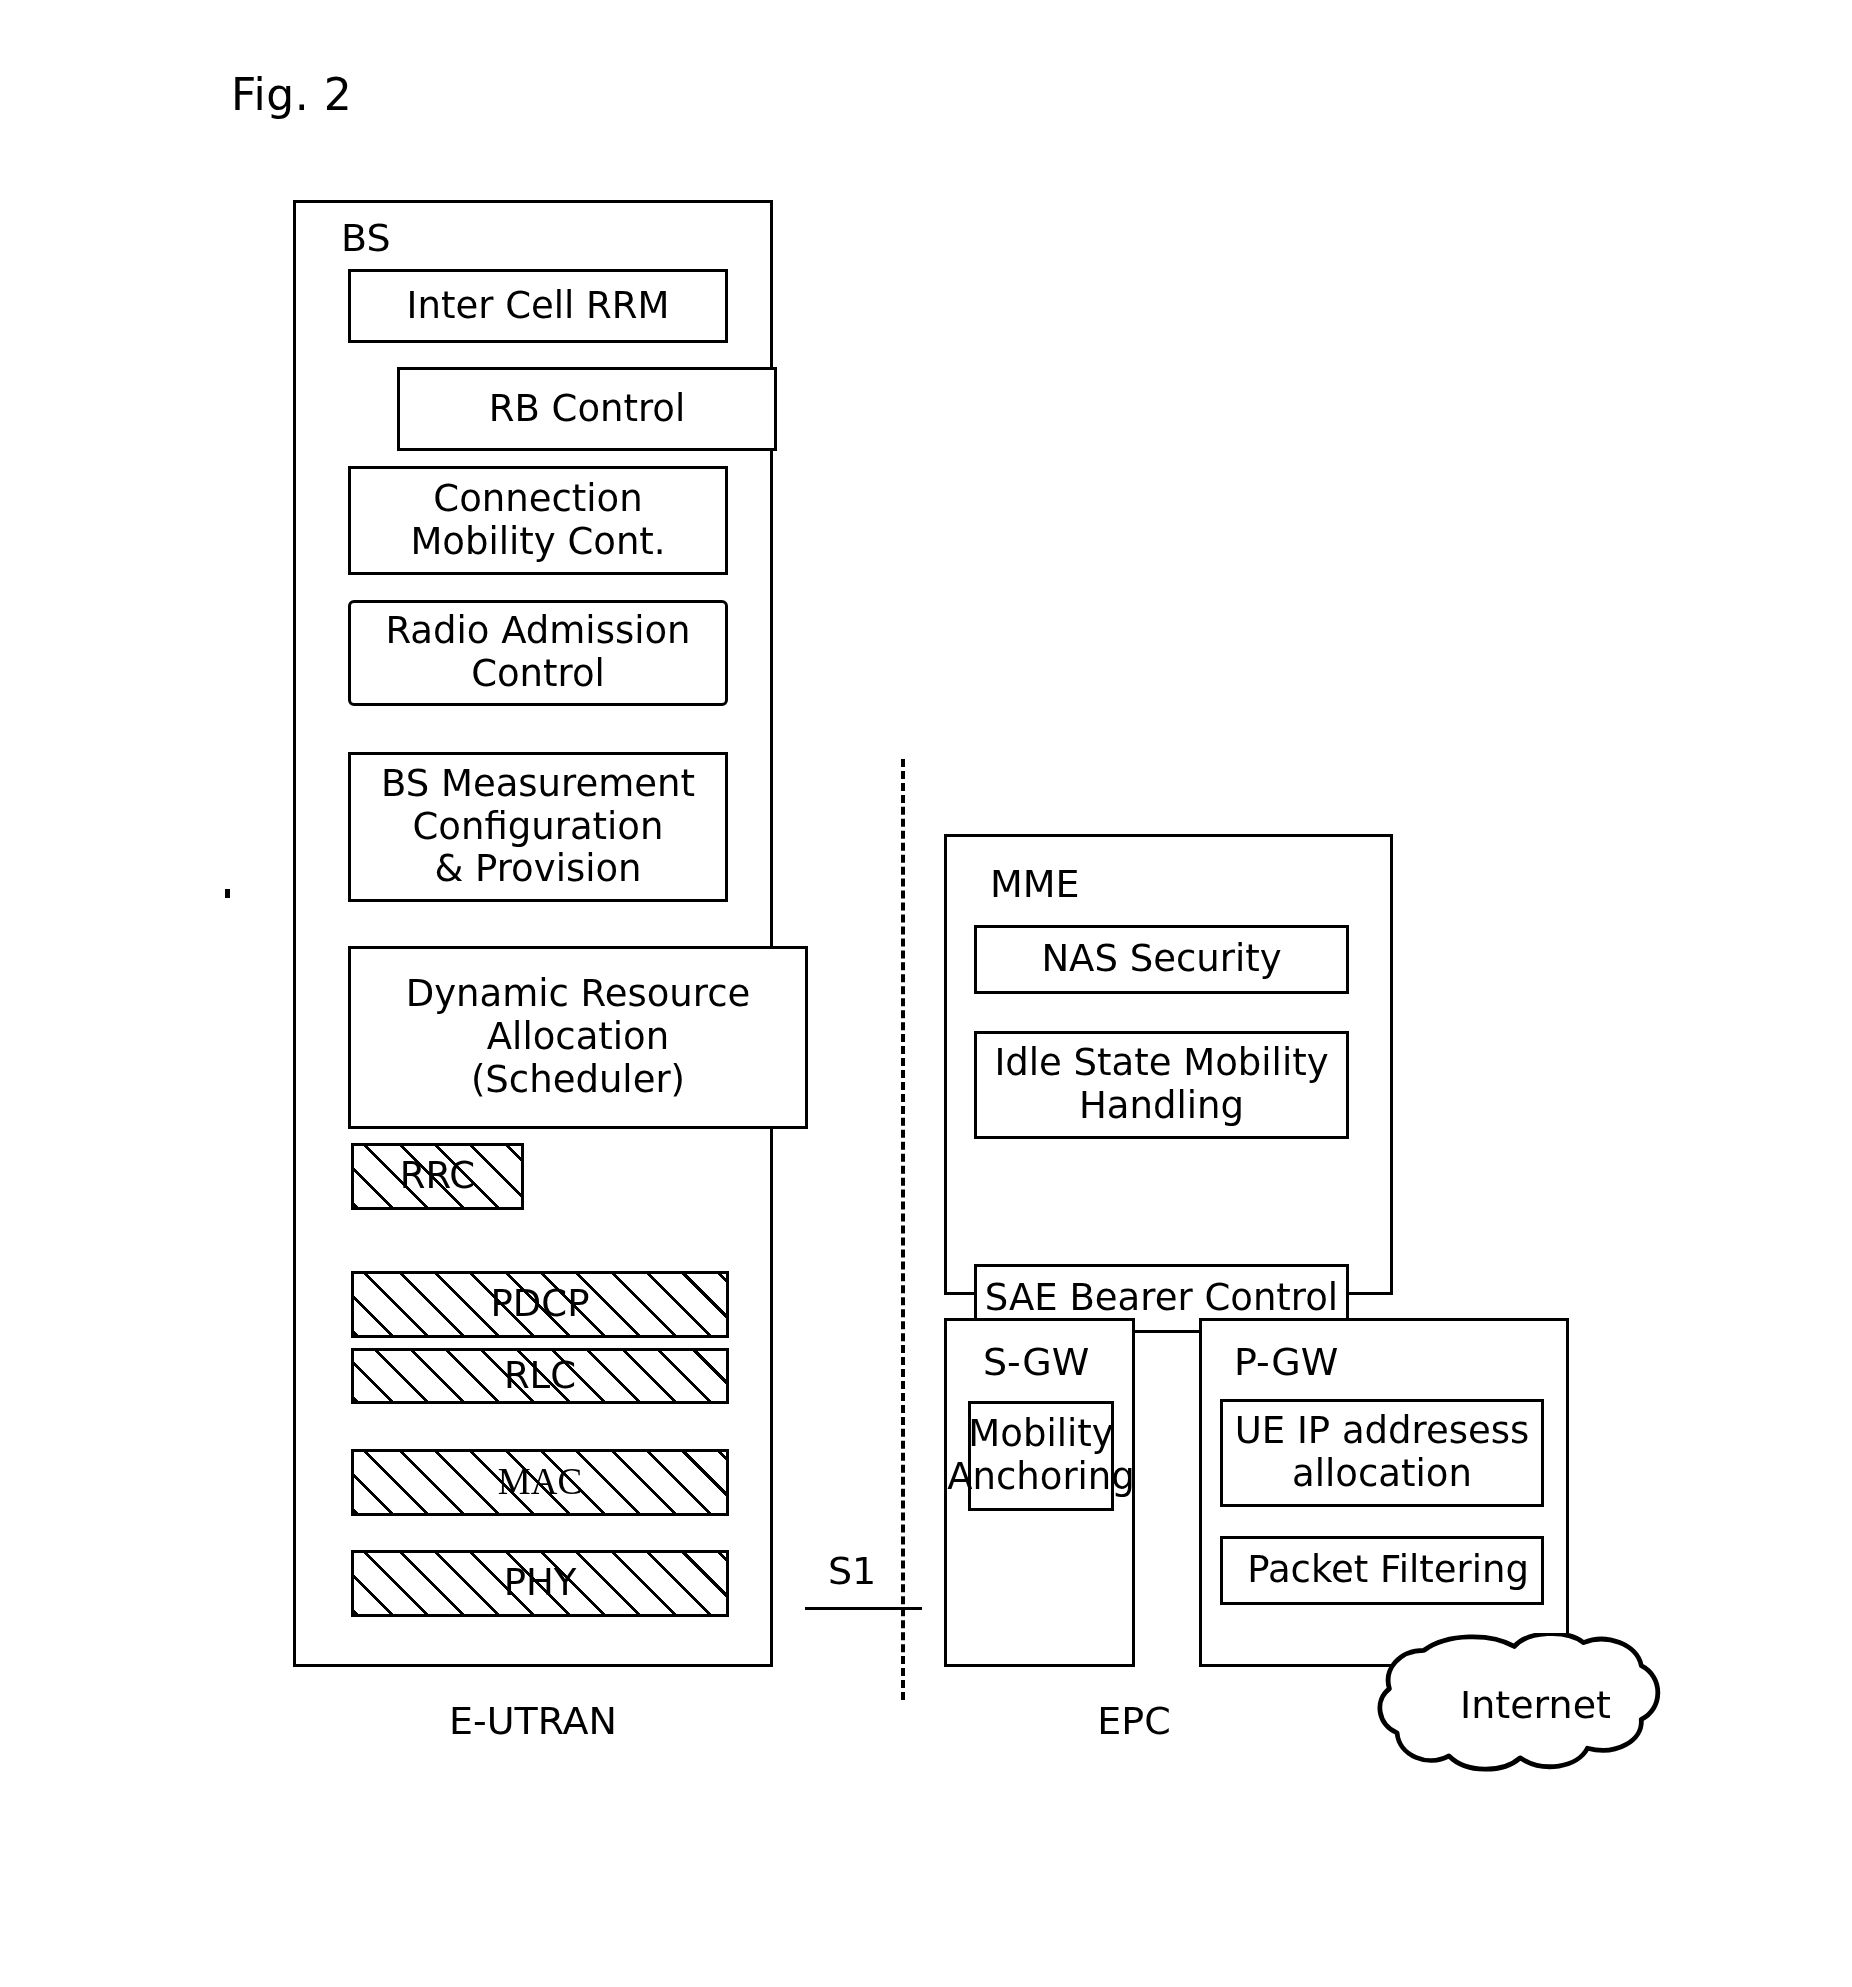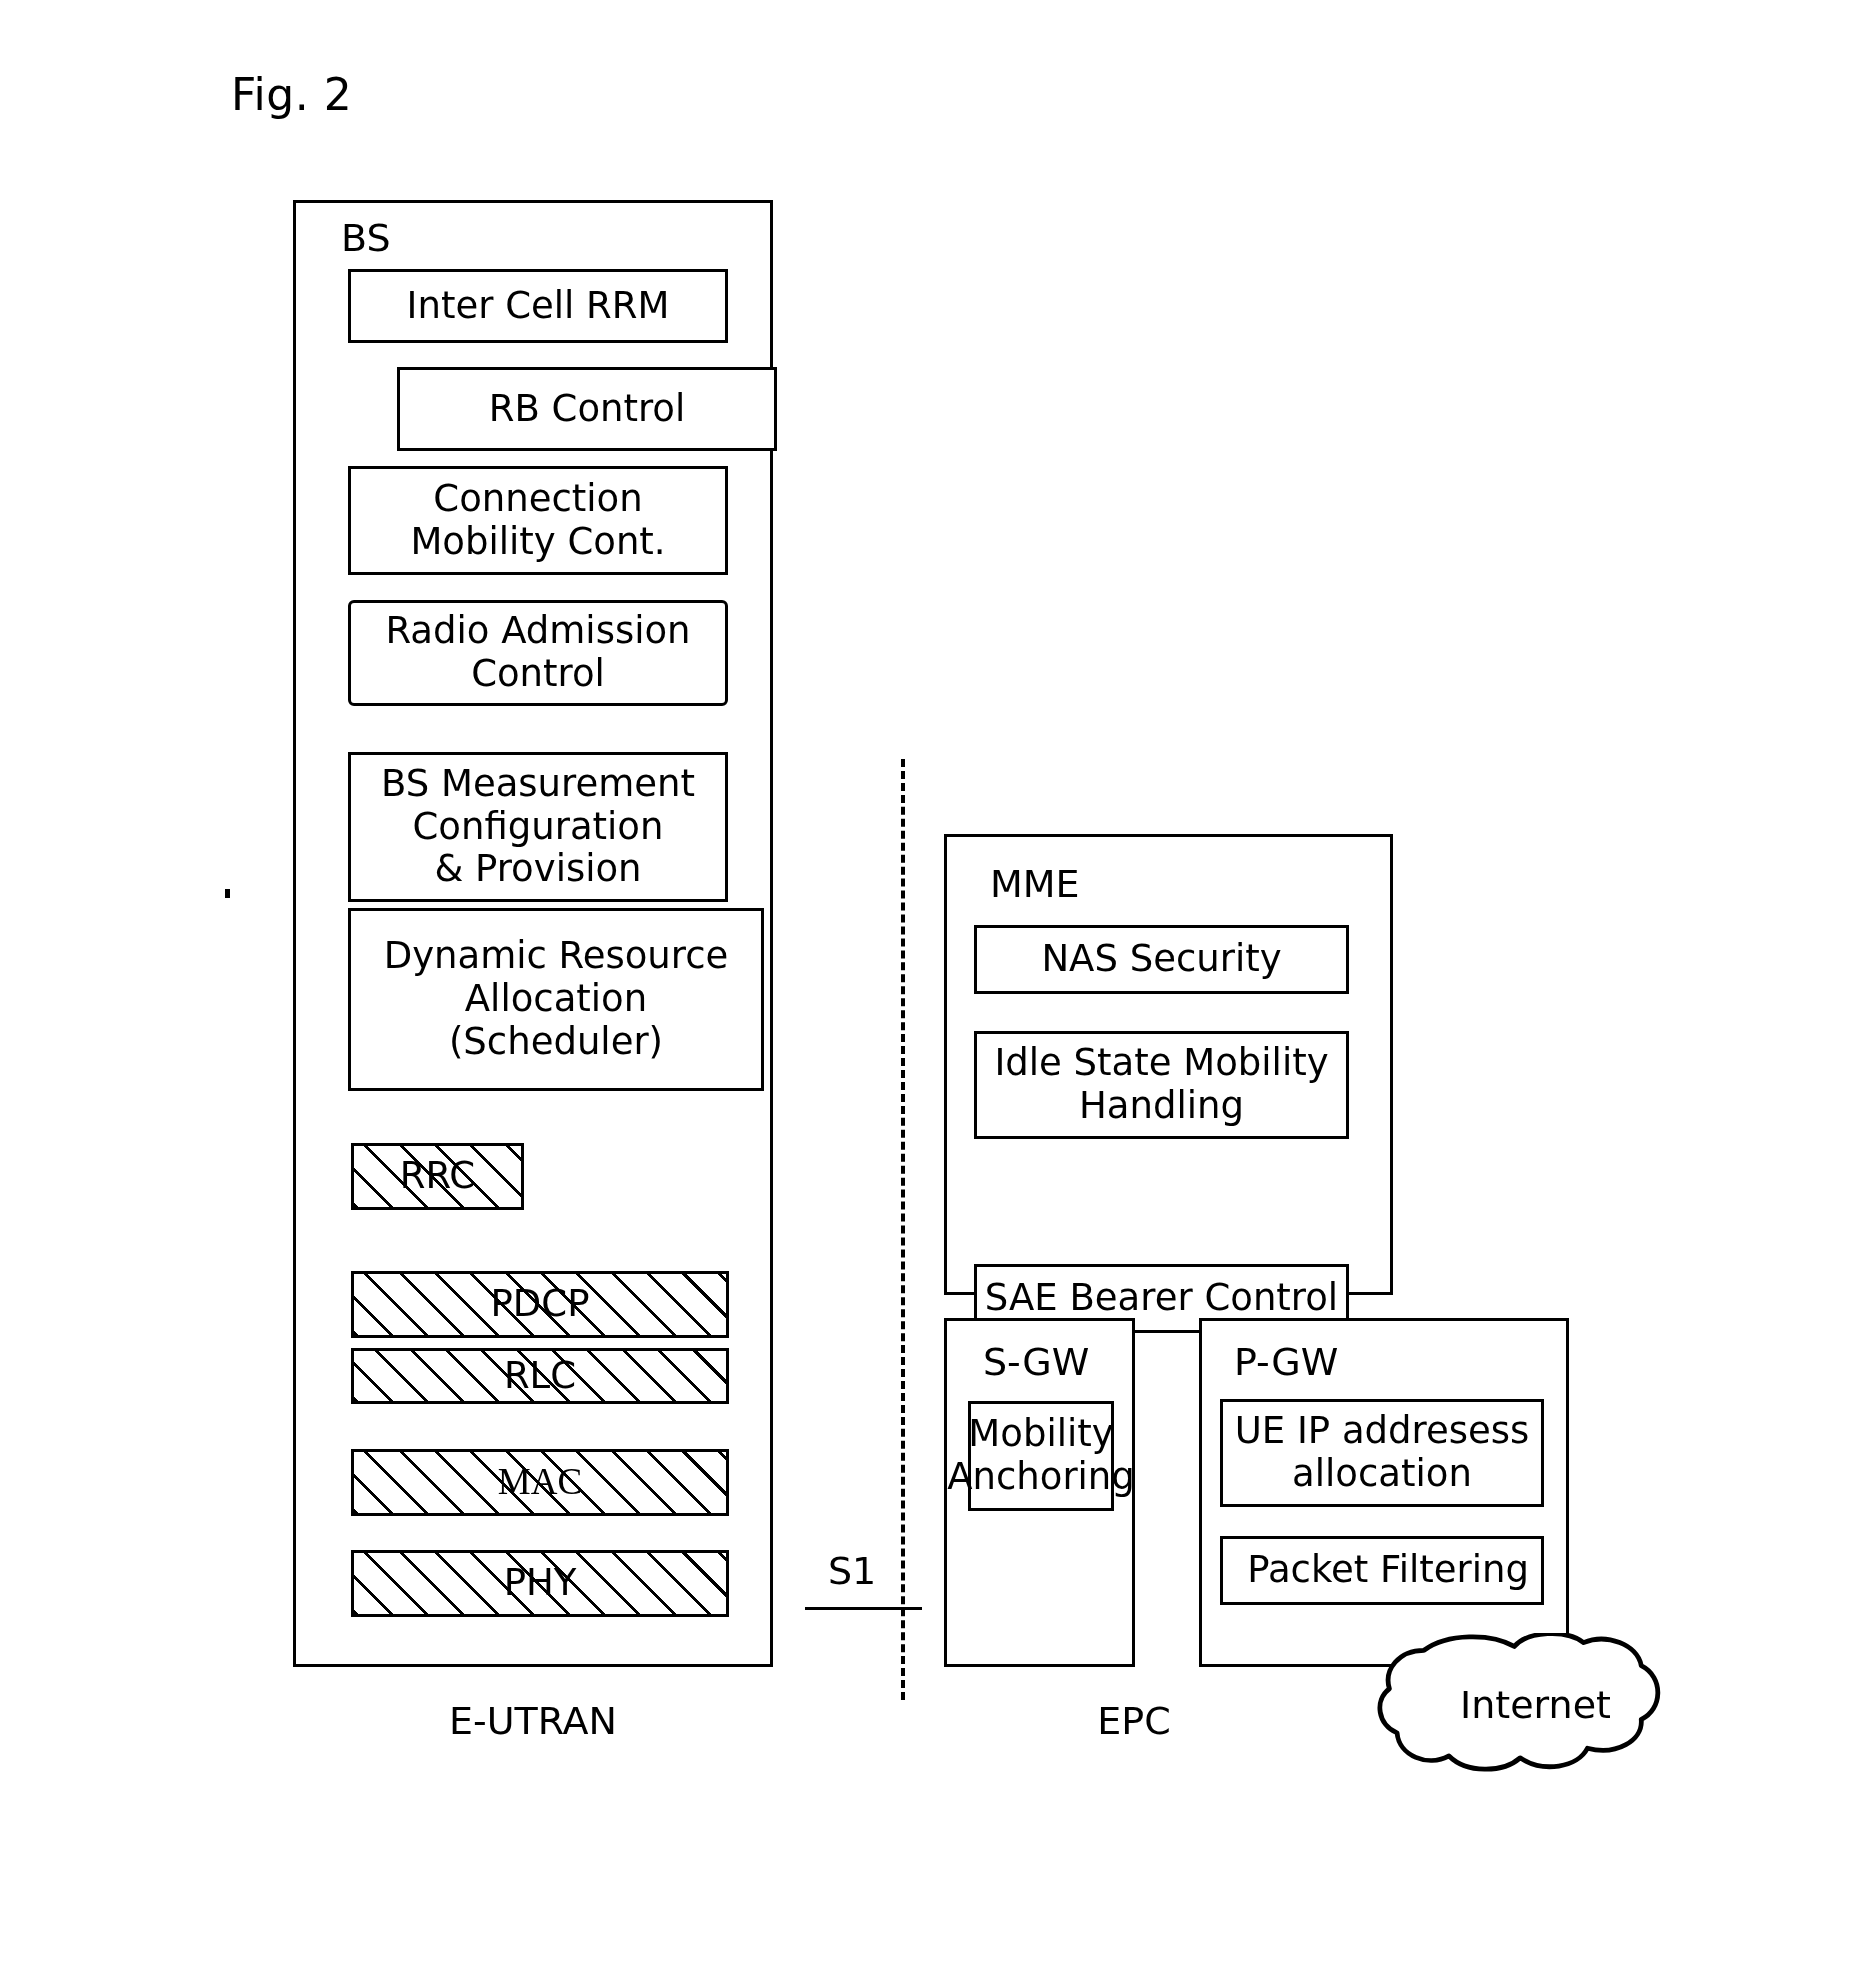--- a/index.html
+++ b/index.html
@@ -177,21 +177,21 @@
   </div>
 
   <div class="inner-box" style="left:348px; top:752px; width:380px; height:150px;">
     <span>
       <span class="lbl">BS Measurement</span>
       <span class="lbl">Configuration</span>
       <span class="lbl">&amp; Provision</span>
     </span>
   </div>
 
-  <div class="inner-box" style="left:348px; top:908px; width:416px; height:183px;">
+  <div class="inner-box" style="left:348px; top:946px; width:460px; height:183px;">
     <span>
       <span class="lbl">Dynamic Resource</span>
       <span class="lbl">Allocation</span>
       <span class="lbl">(Scheduler)</span>
     </span>
   </div>
 
   <div class="hatch-box" style="left:351px; top:1143px; width:173px; height:67px;">
     <span class="lbl">RRC</span>
   </div>

